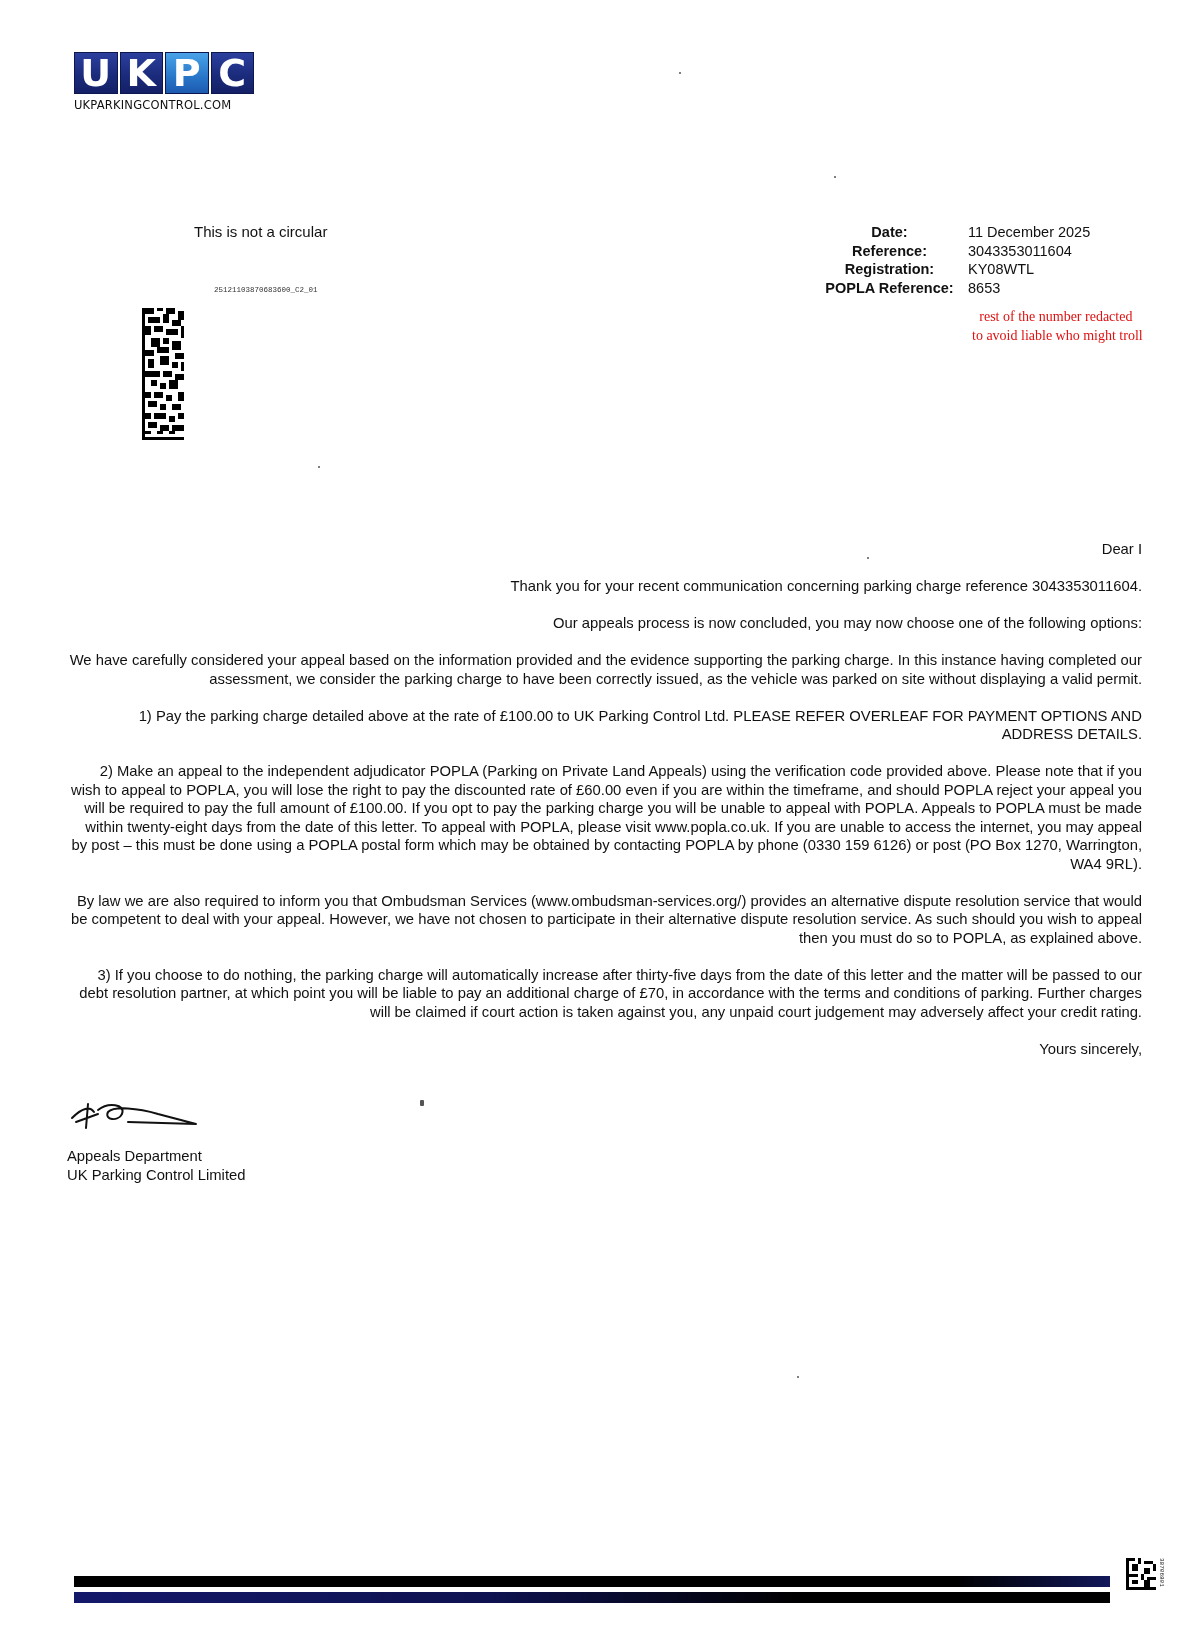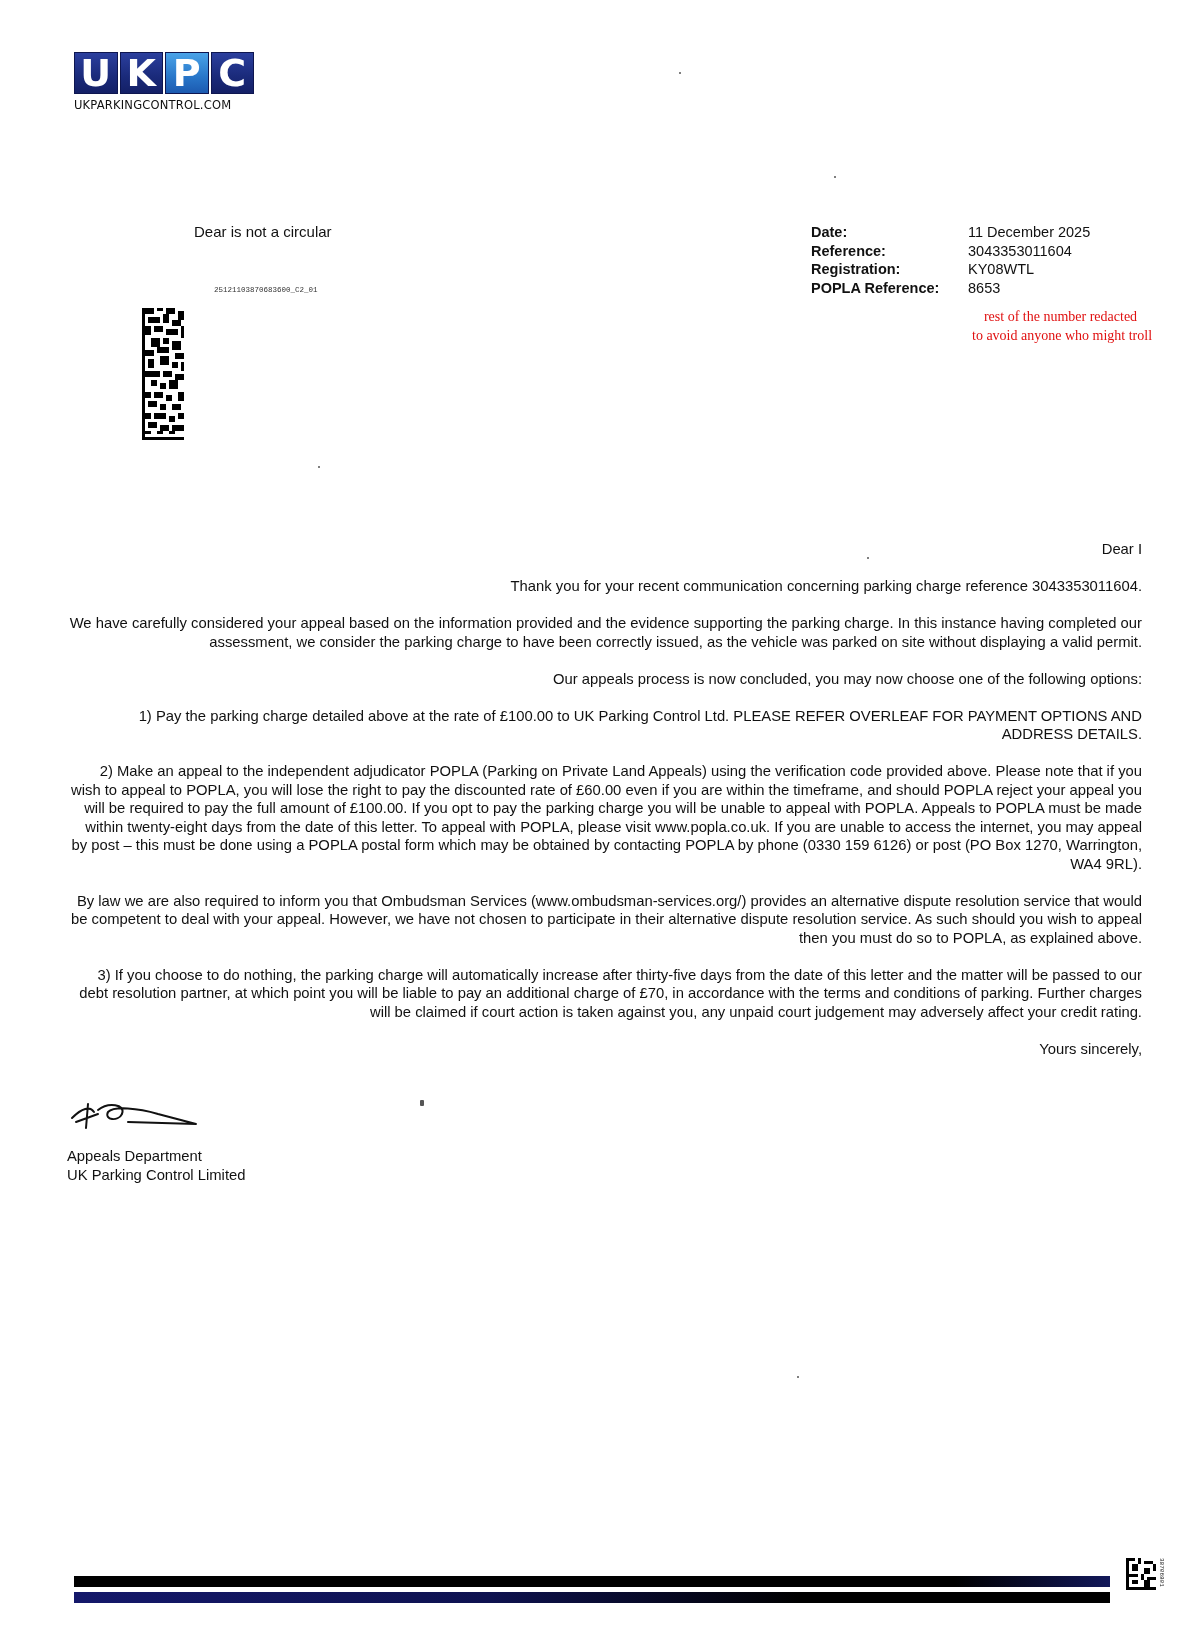--- a/index.html
+++ b/index.html
@@ -18,21 +18,21 @@
     border: 1px solid #0e1650; font-family: "DejaVu Sans", sans-serif;
   }
   .tile.alt { background: linear-gradient(180deg, #4aa3e8 0%, #2876c9 60%, #1c5ab0 100%); }
   .logo-url { font-weight: 400; font-size: 11.5px; letter-spacing: 0.2px; margin-top: 4px; color: #111; font-family: "DejaVu Sans", sans-serif; }
   
   .not-circular { left: 194px; top: 223px; font-size: 15px; }
   .doc-code { left: 214px; top: 286px; font-family: "Liberation Mono", monospace; font-size: 7.5px; color: #333; }
   .barcode-left { left: 142px; top: 308px; width: 42px; height: 132px; }
   
   .meta { left: 811px; top: 223px; font-size: 14.5px; line-height: 18.5px; }
-  .meta-row { display: flex; }
+  .meta-row { display: flex; text-align: center; }
   .meta-label { width: 157px; font-weight: 700; }
   .redact-note { left: 969px; top: 307px; font-family: "Liberation Serif", serif; color: #e01010; font-size: 14px; line-height: 19px; text-align: center; }
   
   .body-text { left: 67px; top: 540px; width: 1075px; font-size: 14.8px; line-height: 18.5px; }
   .body-text p { margin: 0 0 18.5px 0; text-align: right; }
   .signature { left: 68px; top: 1096px; width: 132px; height: 34px; }
   .sign-off { left: 67px; top: 1147px; font-size: 14.8px; line-height: 18.5px; }
   
   .bar-top { left: 74px; top: 1576px; width: 1036px; height: 11px; background: linear-gradient(90deg, #000 0%, #000 85%, #12185a 100%); }
   .bar-bottom { left: 74px; top: 1592px; width: 1036px; height: 11px; background: linear-gradient(90deg, #14186a 0%, #0e1250 40%, #000 70%, #000 100%); }
@@ -46,21 +46,21 @@
 <div class="abs logo">
   <div class="logo-tiles">
     <div class="tile">U</div>
     <div class="tile">K</div>
     <div class="tile alt">P</div>
     <div class="tile">C</div>
   </div>
   <div class="logo-url">UKPARKINGCONTROL.COM</div>
 </div>
 
-<div class="abs not-circular">Dear is not a circular</div>
+<div class="abs not-circular">This is not a circular</div>
 <div class="abs doc-code">25121103870683600_C2_01</div>
 <svg class="abs barcode-left" viewBox="0 0 14 44" preserveAspectRatio="none" shape-rendering="crispEdges">
   <rect x="0" y="0" width="1" height="44" fill="#000"></rect>
   <rect x="0" y="43" width="14" height="1" fill="#000"></rect>
   <g fill="#000">
     <rect x="1" y="0" width="3" height="2"></rect>
       <rect x="5" y="0" width="2" height="1"></rect>
       <rect x="8" y="0" width="3" height="2"></rect>
       <rect x="12" y="1" width="2" height="3"></rect>
     <rect x="2" y="3" width="4" height="2"></rect>
@@ -119,28 +119,28 @@
     <span class="meta-label">Registration:</span>
     <span>KY08WTL</span>
   </div>
   <div class="meta-row">
     <span class="meta-label">POPLA Reference:</span>
     <span>8653</span>
   </div>
 </div>
 <div class="abs redact-note">
   <div>rest of the number redacted</div>
-  <div style="padding-left:3px;">to avoid anyone who might troll</div>
+  <div style="padding-left:3px;">to avoid liable who might troll</div>
 </div>
 
 <div class="abs body-text">
   <p>Dear I</p>
   <p>Thank you for your recent communication concerning parking charge reference 3043353011604.</p>
+  <p>Our appeals process is now concluded, you may now choose one of the following options:</p>
   <p>We have carefully considered your appeal based on the information provided and the evidence supporting the parking charge. In this instance having completed our assessment, we consider the parking charge to have been correctly issued, as the vehicle was parked on site without displaying a valid permit.</p>
-  <p>Our appeals process is now concluded, you may now choose one of the following options:</p>
   <p>1) Pay the parking charge detailed above at the rate of £100.00 to UK Parking Control Ltd. PLEASE REFER OVERLEAF FOR PAYMENT OPTIONS AND ADDRESS DETAILS.</p>
   <p>2) Make an appeal to the independent adjudicator POPLA (Parking on Private Land Appeals) using the verification code provided above. Please note that if you wish to appeal to POPLA, you will lose the right to pay the discounted rate of £60.00 even if you are within the timeframe, and should POPLA reject your appeal you will be required to pay the full amount of £100.00. If you opt to pay the parking charge you will be unable to appeal with POPLA. Appeals to POPLA must be made within twenty-eight days from the date of this letter. To appeal with POPLA, please visit www.popla.co.uk. If you are unable to access the internet, you may appeal by post – this must be done using a POPLA postal form which may be obtained by contacting POPLA by phone (0330 159 6126) or post (PO Box 1270, Warrington, WA4 9RL).</p>
   <p>By law we are also required to inform you that Ombudsman Services (www.ombudsman-services.org/) provides an alternative dispute resolution service that would be competent to deal with your appeal. However, we have not chosen to participate in their alternative dispute resolution service. As such should you wish to appeal then you must do so to POPLA, as explained above.</p>
   <p>3) If you choose to do nothing, the parking charge will automatically increase after thirty-five days from the date of this letter and the matter will be passed to our debt resolution partner, at which point you will be liable to pay an additional charge of £70, in accordance with the terms and conditions of parking. Further charges will be claimed if court action is taken against you, any unpaid court judgement may adversely affect your credit rating.</p>
   <p>Yours sincerely,</p>
 </div>
 
 <svg class="abs signature" viewBox="0 0 132 34">
   <path d="M4 22 C 14 12, 22 10, 26 16 M 8 26 L 30 18 M 20 8 L 18 32 M 30 14 C 40 6, 58 8, 54 18 C 50 26, 36 24, 40 16 C 46 10, 70 12, 90 18 L 128 28 L 60 26" fill="none" stroke="#111" stroke-width="2" stroke-linecap="round" stroke-linejoin="round"></path>
 </svg>

